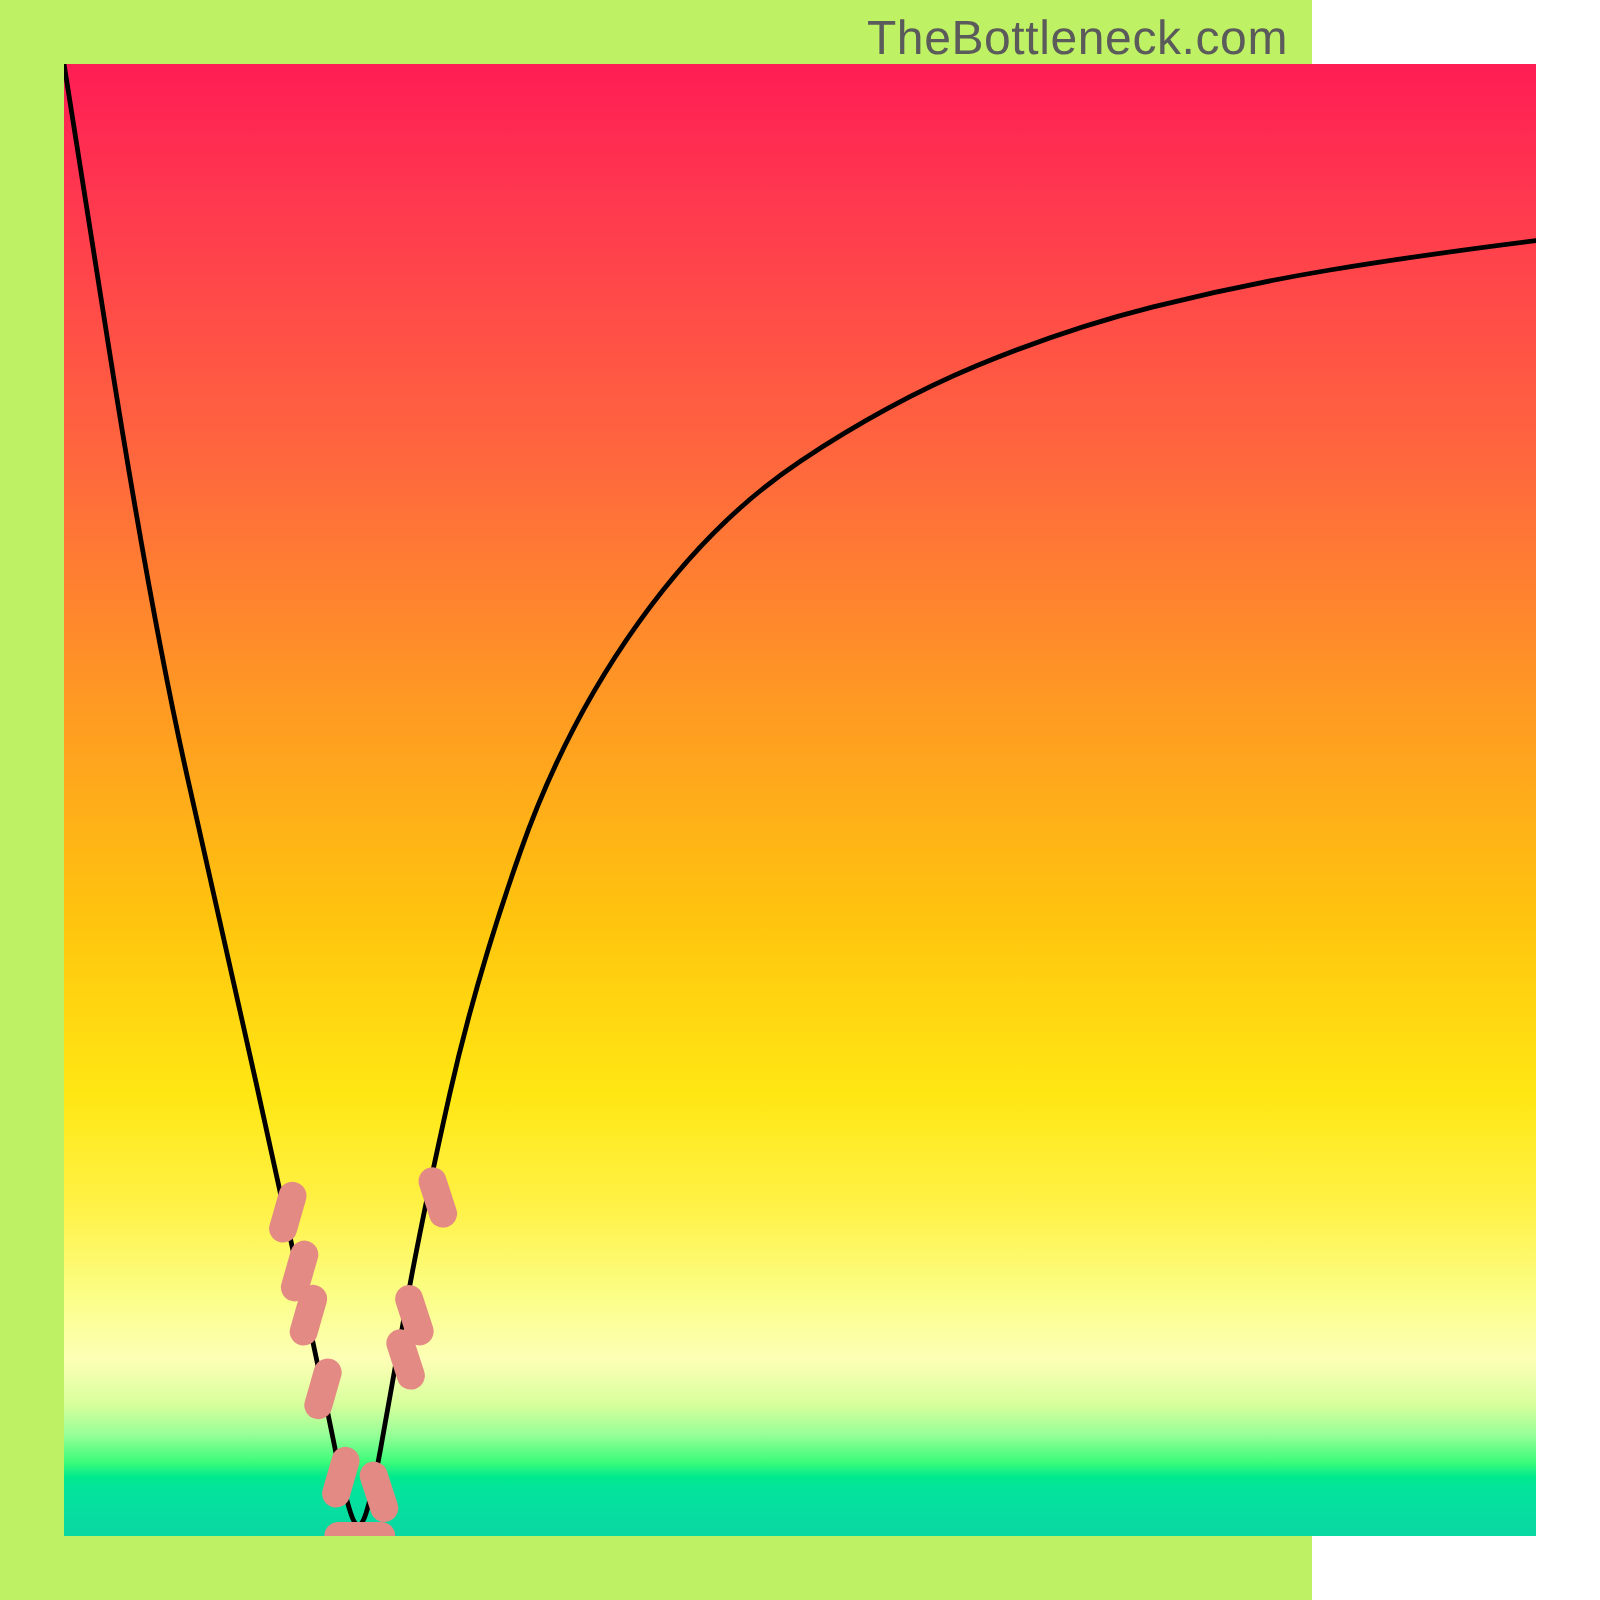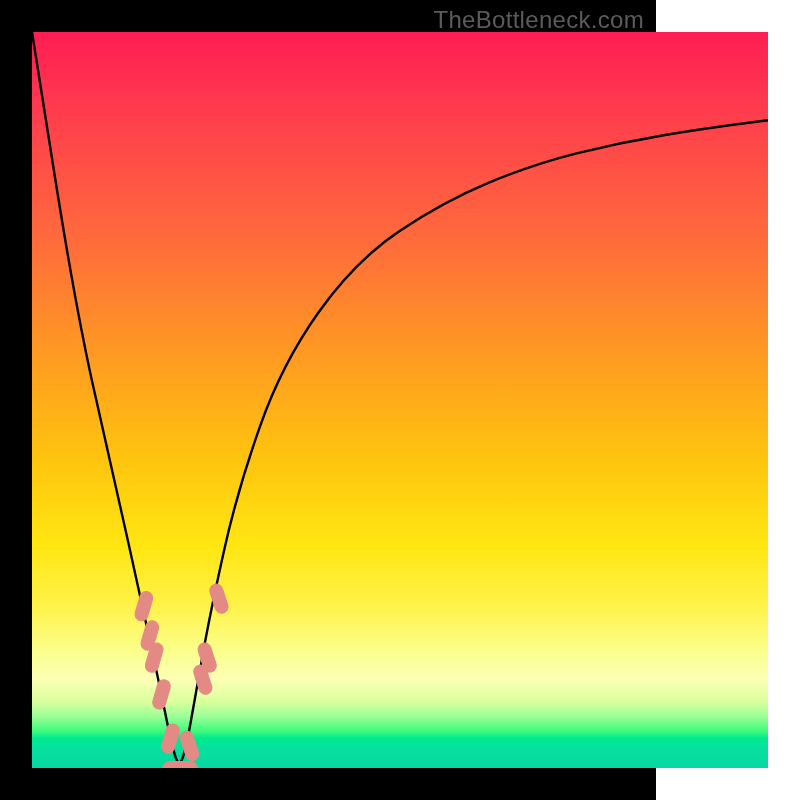--- a/index.html
+++ b/index.html
@@ -7,21 +7,21 @@
     padding: 0;
     width: 800px;
     height: 800px;
     overflow: hidden;
     font-family: Arial, Helvetica, sans-serif;
   }
   .frame {
     position: relative;
     width: 656px;
     height: 800px;
-    background: #000000;
+    background: #bef264;
   }
   .watermark {
     position: absolute;
     top: 6px;
     right: 12px;
     color: #5b5b5b;
     font-size: 24px;
     font-weight: 500;
     letter-spacing: 0.3px;
     z-index: 5;

